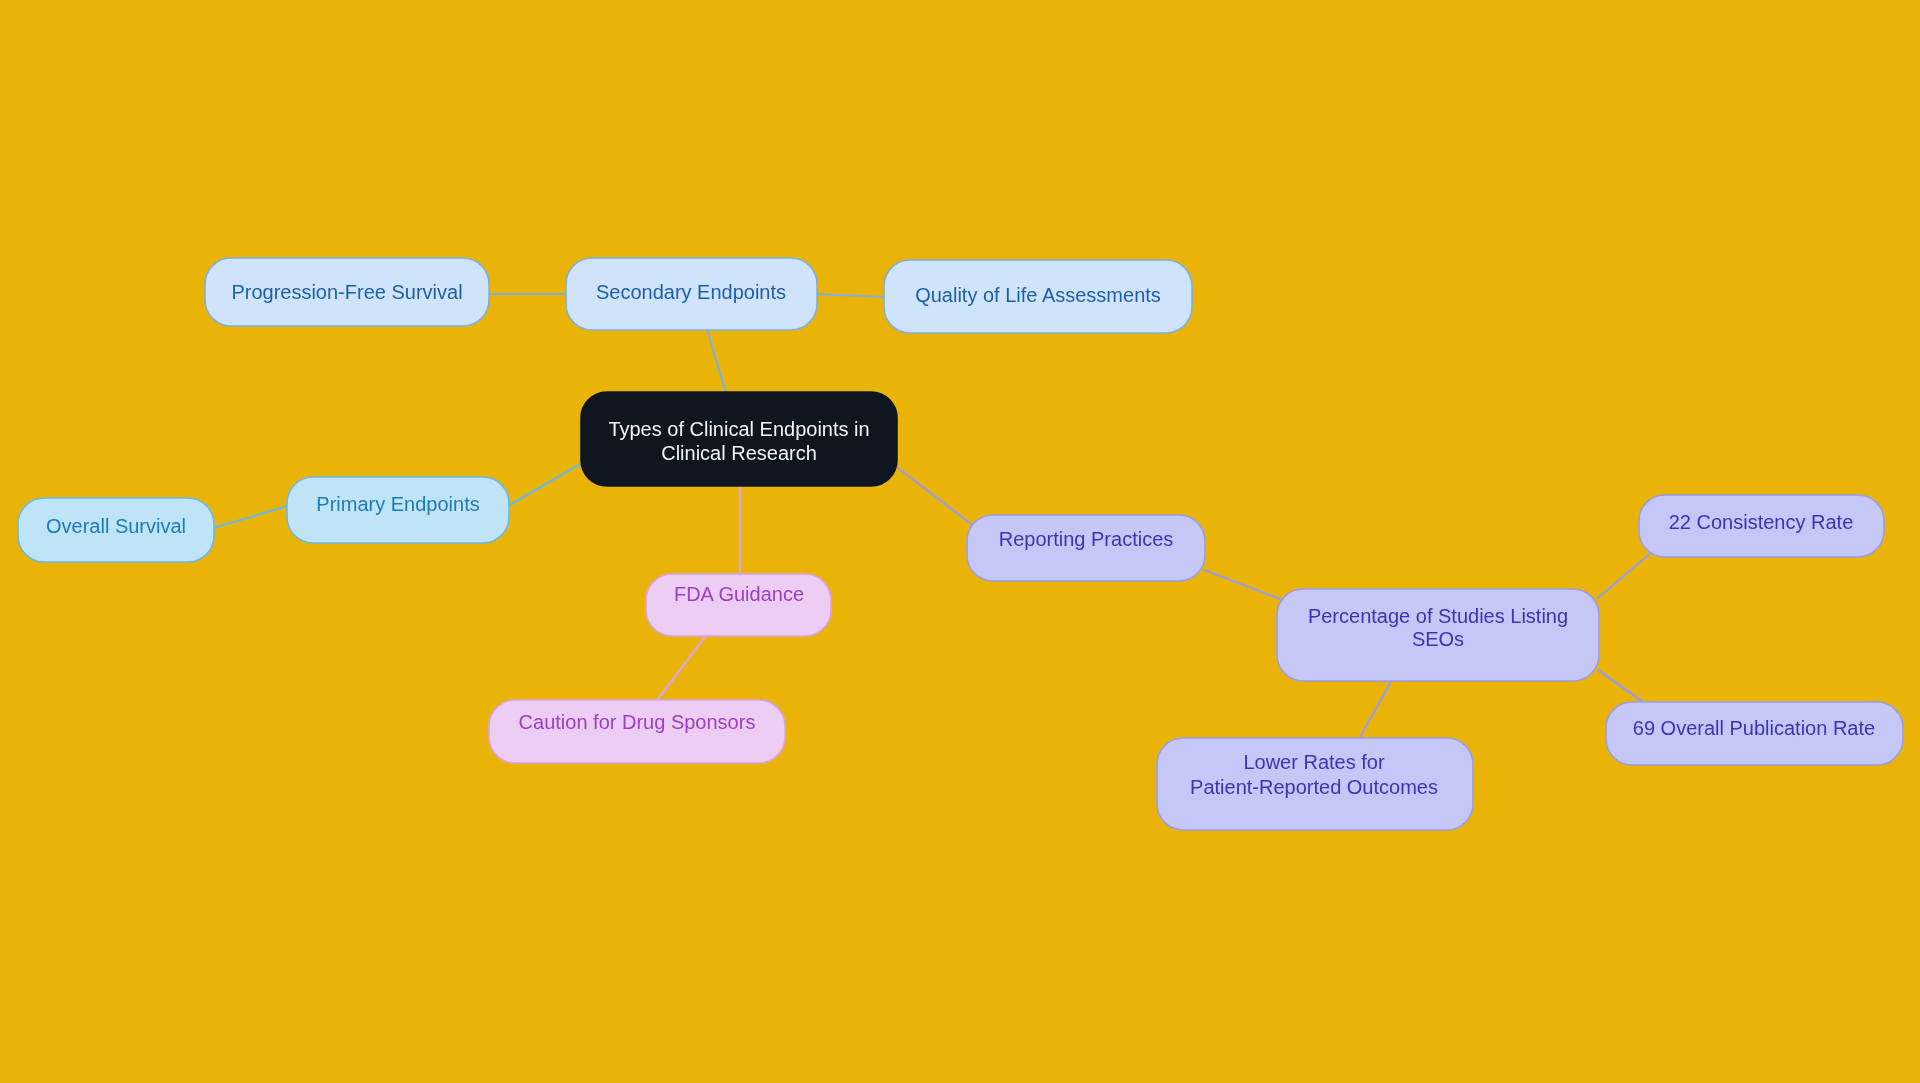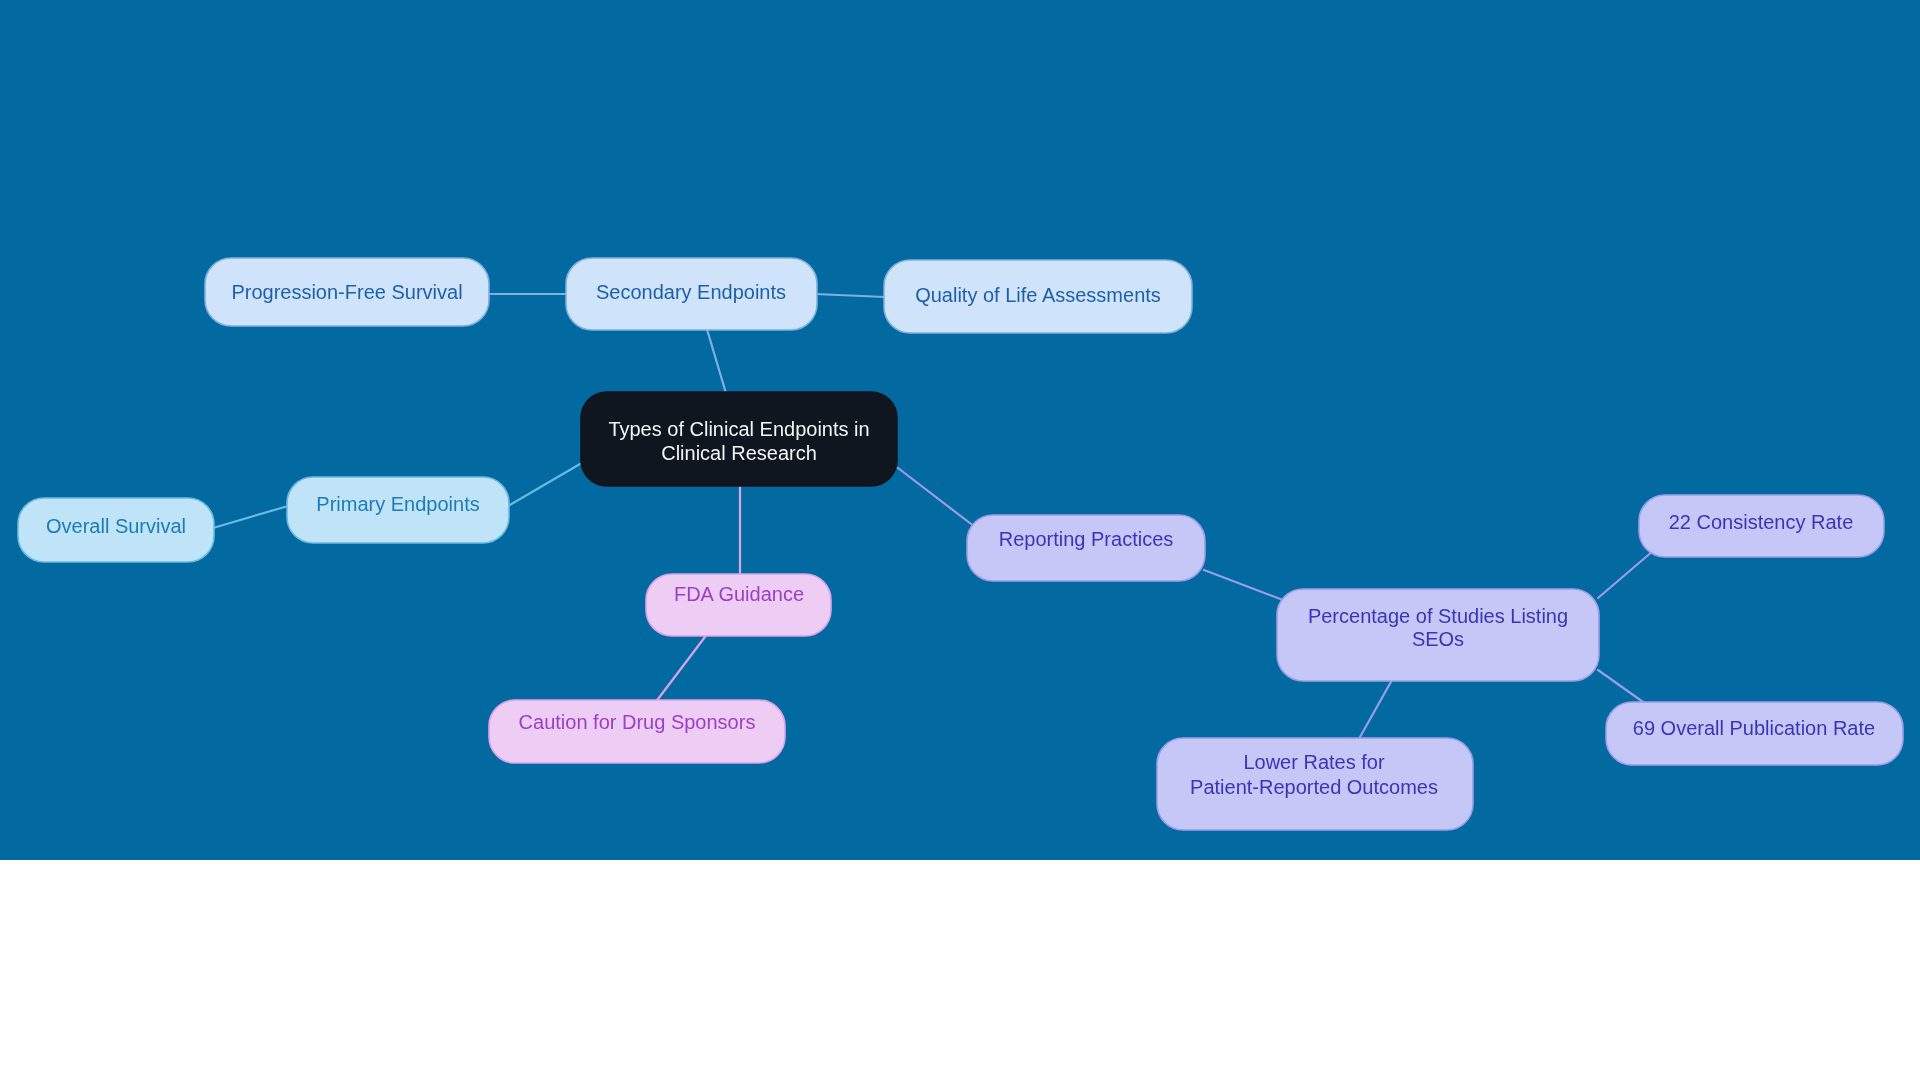--- a/index.html
+++ b/index.html
@@ -10,22 +10,22 @@
   }
   body {
     width: 1920px;
     height: 1083px;
     overflow: hidden;
     font-family: "Liberation Sans", sans-serif;
   }
   #mindmap-root {
     position: relative;
     width: 1920px;
-    height: 860px;
-    background: #0369a1;
+    height: 1083px;
+    background: #eab308;
   }
   svg#mindmap-svg {
     display: block;
     width: 1920px;
     height: 1083px;
   }
   .edge {
     fill: none;
     stroke-width: 2.2;
     stroke-linecap: round;

